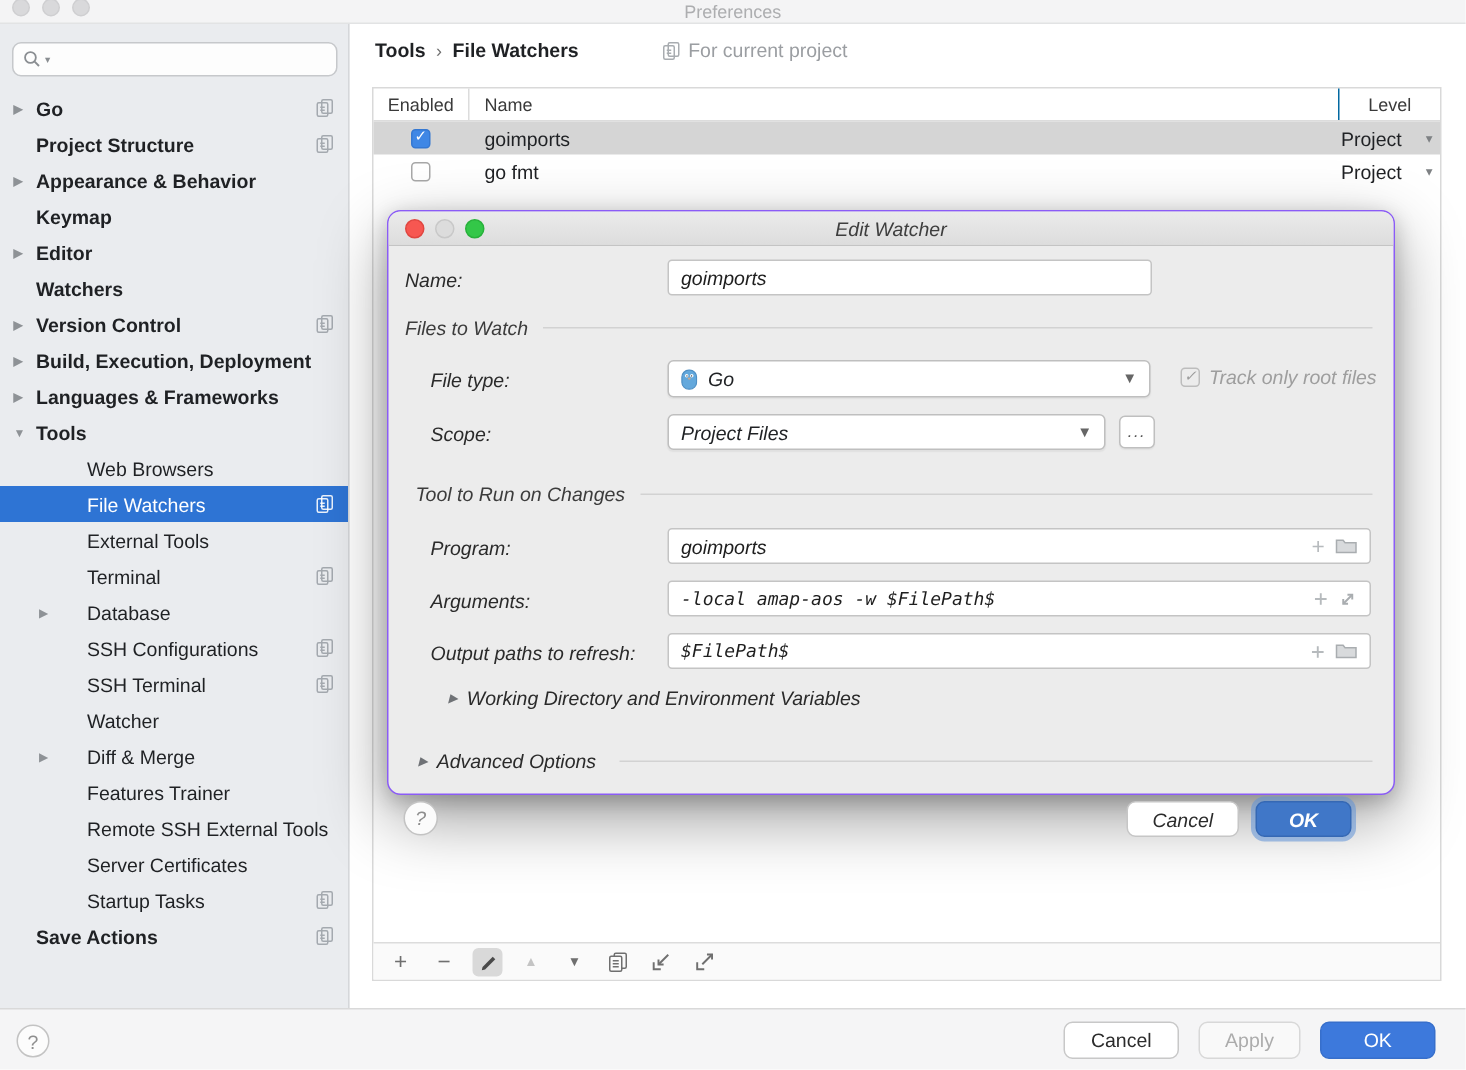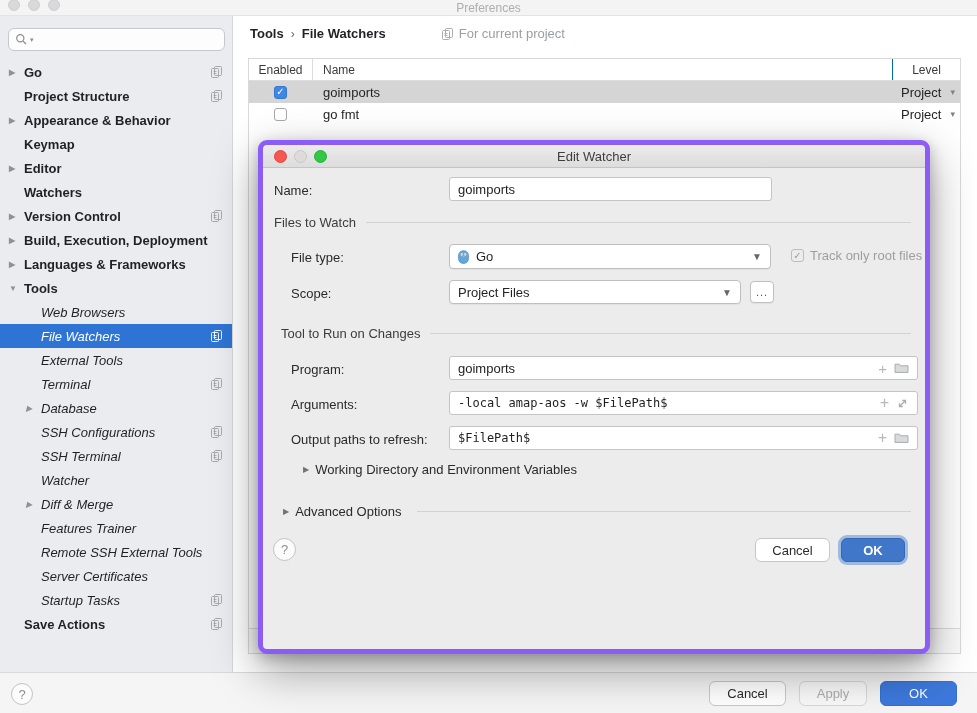--- a/index.html
+++ b/index.html
@@ -24,21 +24,21 @@
   .sidebar { position:absolute; left:0; top:16px; width:233px; bottom:41px;
     background:#EAECEF; border-right:1px solid #D5D7DA; z-index:1; }
   .searchbox { position:absolute; left:8px; top:12px; width:217px; height:23px;
     background:#FDFDFD; border:1px solid #C6C8CB; border-radius:6px;
     display:flex; align-items:center; padding:0 6px; gap:2px; }
   .search-caret { font-size:7px; color:#8A8E92; }
   .nav { position:absolute; top:44px; left:0; right:0; }
   .nav-item { height:24px; display:flex; align-items:center; position:relative;
     padding-left:24px; font-size:13px; cursor:default; white-space:nowrap; }
   .nav-item.top { font-weight:bold; }
-  .nav-item.sub { padding-left:41px; font-weight:normal;font-style:italic; }
+  .nav-item.sub { padding-left:58px; font-weight:normal; }
   .nav-item .tri { position:absolute; left:9px; font-size:8px; color:#8E9296; }
   .nav-item.sub .tri { left:26px; }
   .nav-item .proj-ic { position:absolute; right:9px; top:5px; color:#A4A9AF; }
   .nav-item.selected { background:#2E74D4; color:#FFF; }
   .nav-item.selected .proj-ic { color:rgba(255,255,255,.9); }
 
   
   .main { position:absolute; left:234px; top:16px; right:0; bottom:41px; background:#FFF; }
   .breadcrumb { position:absolute; left:16px; top:10px; display:flex; align-items:center; gap:7px; }
   .bc-name { font-weight:bold; color:#1F2124; }
@@ -52,21 +52,21 @@
     font-size:12px; color:#3A3A3A; }
   .col-enabled { width:64px; text-align:center; border-right:1px solid #DCDCDC; height:100%;
     display:flex; align-items:center; justify-content:center; }
   .col-name { flex:1; padding-left:10px; height:100%; display:flex; align-items:center; }
   .col-level { width:68px; border-left:1px solid #0369a1; height:100%;
     display:flex; align-items:center; justify-content:center; }
   .trow { height:22px; display:flex; align-items:center; font-size:13px; }
   .trow.selected { background:#D5D5D5; }
   .trow .col-enabled, .trow .col-level { border-color:transparent; }
   .lvl-cell { width:68px; display:flex; align-items:center; justify-content:flex-end;
-    padding-right:5px; gap:9px; }
+    padding-right:5px; gap:16px; }
   .lvl-arrow { font-size:9px; color:#7E8184; }
   .tfill { flex:1; }
 
   .cb { width:13px; height:13px; border-radius:3px; display:inline-flex;
     align-items:center; justify-content:center; font-size:10px; line-height:1; }
   .cb.checked { background:#3F87E5; border:1px solid #3578D2; color:#FFF; }
   .cb.unchecked { background:#FFF; border:1px solid #A8A8A8; }
   .cb.disabled-checked { background:#ECECEC; border:1px solid #BDBDBD; color:#9C9C9C; }
 
   
@@ -85,23 +85,23 @@
     border-radius:50%; border:1px solid #C3C3C3; background:#FCFCFC; color:#8E8E8E;
     display:flex; align-items:center; justify-content:center; font-size:13px; }
   .footer-btns { position:absolute; right:20px; top:8px; display:flex; gap:13px; }
   .btn { height:25px; border-radius:6px; font-size:13px; display:flex;
     align-items:center; justify-content:center; }
   .btn-cancel { width:77px; background:#FFF; border:1px solid #C8C8C8; color:#2B2B2B; }
   .btn-apply { width:68px; background:#F9F9F9; border:1px solid #D8D8D8; color:#ACACAC; }
   .btn-ok-footer { width:77px; background:#3D79DC; border:1px solid #376FCB; color:#FFF; }
 
   
-  .dialog { position:absolute; left:258px; top:140px; width:672px; height:514px;
-    background:#ECECEC; border:5px solid #8b5cf6; border-radius:9px; z-index:10;
-    box-shadow:0 16px 45px rgba(0,0,0,.38), 0 4px 14px rgba(0,0,0,.22); }
+  .dialog { position:absolute; left:258px; top:140px; width:672px; height:390px;
+    background:#ECECEC; border:1px solid #8b5cf6; border-radius:9px; z-index:10;
+    box-shadow:0 16px 45px rgba(0,0,0,.38), 0 4px 14px rgba(0,0,0,.22);font-style:italic; }
   .dlg-title { height:23px; background:linear-gradient(#EBEBEB,#DDDDDD);
     border-bottom:1px solid #C4C4C4; border-radius:8px 8px 0 0; position:relative;
     text-align:center; line-height:23px; font-size:13px; color:#3E3E3E; }
   .dl-dot { position:absolute; top:5px; width:13px; height:13px; border-radius:50%; }
   .dl-red { left:11px; background:#F75751; border:1px solid #E04640; }
   .dl-gray { left:31px; background:#DCDCDC; border:1px solid #C8C8C8; }
   .dl-green { left:51px; background:#33C748; border:1px solid #27B13A; }
 
   .dlg-label { position:absolute; font-size:13px; color:#2A2A2A; }
   .field { position:absolute; background:#FFF; border:1px solid #C4C4C4; border-radius:3px;

